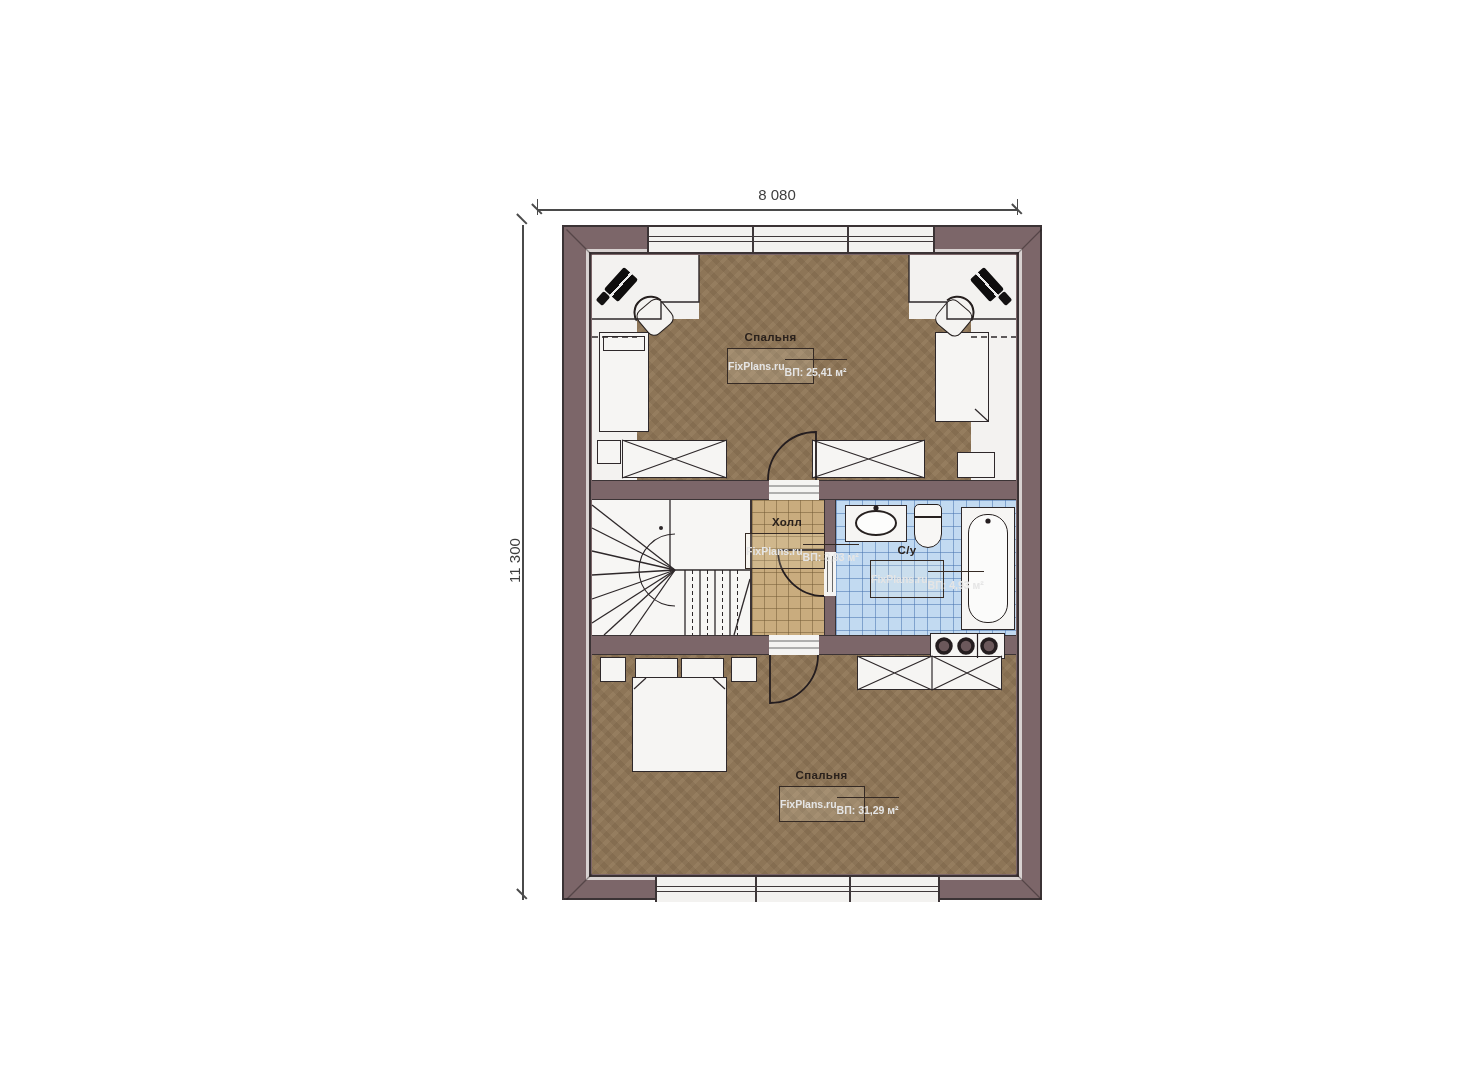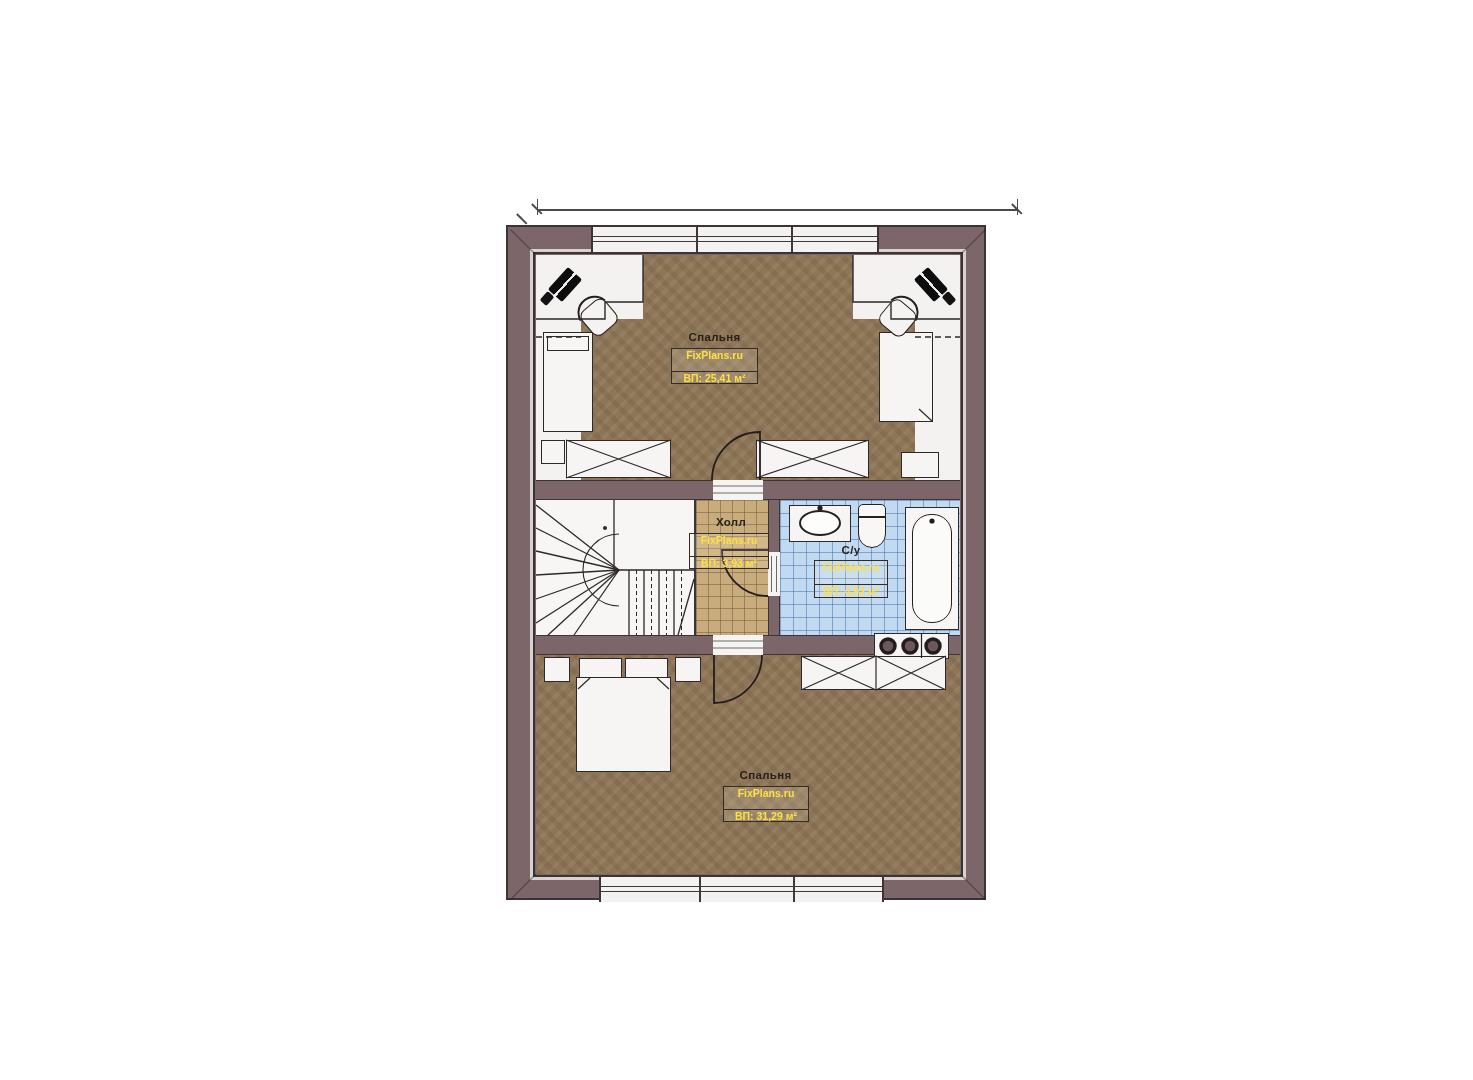--- a/index.html
+++ b/index.html
@@ -1,20 +1,20 @@
 <!DOCTYPE html>
 <html style="--c-wall: #7c6669; --c-wall-edge: #d8d2d1; --c-outline: #3b3335; --c-floor: #8d7557; --c-hall-tile: #c9ac7e; --c-bath-tile: #c2daf1; --c-ink: #2a211c; --c-dim: #4a4a4a;"><head>
 <meta charset="utf-8">
 <style>
   html,body{margin:0;padding:0;background:#fff;}
   .stage{position:relative;width:1473px;height:1080px;background:#fff;overflow:hidden;
          font-family:"Liberation Sans","DejaVu Sans",sans-serif;}
   .f{position:absolute;box-sizing:border-box;}
   
-  .plan{left:506px;top:225px;width:480px;height:675px;background:var(--c-wall,#7c6669);
+  .plan{left:562px;top:225px;width:480px;height:675px;background:var(--c-wall,#7c6669);
         border:2.5px solid var(--c-outline,#3b3335);}
   .inner-frame{left:25px;top:25px;width:430px;height:625px;border:2px solid var(--c-outline,#3b3335);
         box-shadow:0 0 0 3px var(--c-wall-edge,#d8d2d1);}
   
   .floor-brown{background-color:var(--c-floor,#8d7557);
      background-image:repeating-linear-gradient(45deg,rgba(56,38,20,.10) 0 5px,transparent 5px 12px),
                       repeating-linear-gradient(-45deg,rgba(255,232,198,.07) 0 4px,transparent 4px 10px);}
   .floor-hall{background-color:var(--c-hall-tile,#c9ac7e);
      background-image:linear-gradient(rgba(118,93,56,.55) 1px,transparent 1px),
                       linear-gradient(90deg,rgba(118,93,56,.55) 1px,transparent 1px);
@@ -45,35 +45,36 @@
   .chair .seat{position:absolute;left:4px;top:3px;width:29px;height:29px;background:#f4f3f1;
                border:1.7px solid #26201f;border-radius:8px;}
   .basin{border-radius:50%;background:#fdfdfc;border:2px solid #26201f;}
   .toilet{background:#f8f7f5;border:1.7px solid #26201f;border-radius:5px 5px 14px 14px;}
   .toilet:before{content:"";position:absolute;left:0;right:0;top:11px;height:1.5px;background:#26201f;}
   .tub-in{background:#fbfbfa;border:1.7px solid #26201f;border-radius:19px;}
   
   .room-title{font-size:11.5px;font-weight:bold;color:var(--c-ink,#2a211c);text-align:center;
               letter-spacing:.3px;white-space:nowrap;}
   .label-box{border:1.6px solid #352a24;background:rgba(250,240,220,.16);display:flex;
-             flex-direction:column;color:#fde047;}
+             flex-direction:row;color:#e5e5e5;}
   .label-row{flex:1;display:flex;align-items:center;justify-content:center;font-size:10.5px;
              font-weight:bold;white-space:nowrap;}
   .label-row + .label-row{border-top:1.6px solid #352a24;margin-top:10px;}
   
   .dimline{background:var(--c-dim,#4a4a4a);}
   .dimtick{width:14px;height:1.5px;background:var(--c-dim,#4a4a4a);transform:rotate(45deg);}
   .dimtext{font-size:15px;color:#3e3e3e;text-align:center;}
   svg{position:absolute;left:0;top:0;pointer-events:none;}
 </style>
 </head>
 <body>
 
 <div class="stage">
 
+  <div class="f dimtext" style="left:537px;top:186px;width:480px;">8 080</div>
   <div class="f dimline" style="left:537px;top:209px;width:480px;height:1.5px;"></div>
   <div class="f dimtick" style="left:530px;top:208px;"></div>
   <div class="f dimtick" style="left:1010px;top:208px;"></div>
   <div class="f dimline" style="left:536.5px;top:199px;width:1px;height:16px;"></div>
   <div class="f dimline" style="left:1016.5px;top:199px;width:1px;height:16px;"></div>
 
   <div class="f dimtext" style="left:474px;top:552px;width:80px;transform:rotate(-90deg);">11 300</div>
   <div class="f dimline" style="left:522px;top:225px;width:1.5px;height:675px;"></div>
   <div class="f dimtick" style="left:515px;top:218px;"></div>
   <div class="f dimtick" style="left:515px;top:893px;"></div>

